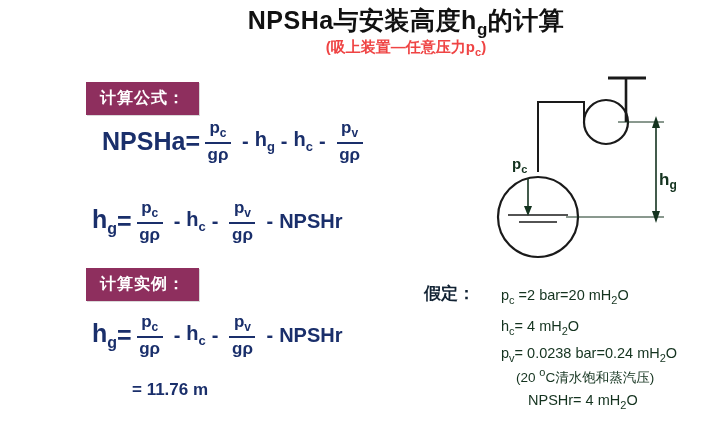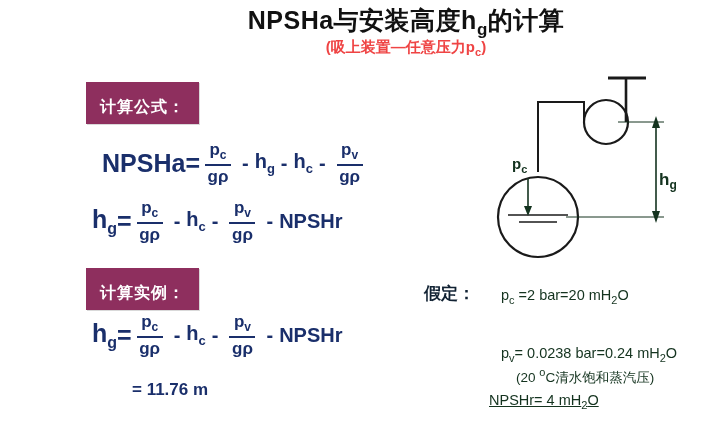--- a/index.html
+++ b/index.html
@@ -53,21 +53,21 @@
     vertical-align: sub;
   }
 
   
   .banner {
     position: absolute;
     background: #8e2f5e;
     color: #ffffff;
     font-size: 16px;
     font-weight: bold;
-    padding: 15px 14px 6px 14px;
+    padding: 6px 14px 6px 14px;
     letter-spacing: 1px;
     box-shadow: 1px 1px 0 rgba(0,0,0,0.15);
   }
   #banner-formula { left: 40px; top: 82px; }
   #banner-example { left: 40px; top: 268px; text-align: center; }
 
   
   .formula {
     position: absolute;
     color: #1a2f6b;
@@ -112,21 +112,21 @@
   }
   .frac .num .sb { font-size: 12px; vertical-align: sub; }
   .frac .bar {
     width: 100%;
     min-width: 26px;
     height: 2px;
     background: #1a2f6b;
     margin: 1px 0;
   }
 
-  #formula-npsha { left: 56px; top: 140px; }
+  #formula-npsha { left: 56px; top: 118px; }
   #formula-hg    { left: 46px; top: 198px; }
   #formula-example { left: 46px; top: 312px; }
 
   .calc-lines {
     position: absolute;
     left: 86px;
     top: 378px;
     color: #1a2f6b;
     font-size: 17px;
     font-weight: bold;
@@ -151,21 +151,21 @@
     font-size: 14.5px;
     color: #14331f;
     white-space: nowrap;
   }
   .assume-line .sb { font-size: 11px; vertical-align: sub; }
   .assume-line .sp { font-size: 11px; vertical-align: super; }
   #assume-pc  { left: 455px; top: 287px; }
   #assume-hc  { left: 455px; top: 318px; }
   #assume-pv  { left: 455px; top: 345px; }
   #assume-note{ left: 470px; top: 366px; font-size: 13.5px; }
-  #assume-npshr { left: 443px; top: 392px; text-decoration: underline; }
+  #assume-npshr { left: 482px; top: 392px; }
 
   
   .diagram {
     position: absolute;
     left: 420px;
     top: 60px;
     width: 280px;
     height: 215px;
   }
   .label-pc {
@@ -300,20 +300,23 @@
 
   <div class="label-pc"><span>p</span><span class="sb">c</span></div>
   <div class="label-hg"><span>h</span><span class="sb">g</span></div>
 
   <div class="assume" id="assume-title">假定：</div>
 
   <div class="assume-line" id="assume-pc">
     <span>p</span><span class="sb">c</span><span> =2 bar=20 mH</span><span class="sb">2</span><span>O</span>
   </div>
 
+  <div class="assume-line" id="assume-hc">
+    <span>h</span><span class="sb">c</span><span>= 4 mH</span><span class="sb">2</span><span>O</span>
+  </div>
 
   <div class="assume-line" id="assume-pv">
     <span>p</span><span class="sb">v</span><span>= 0.0238 bar=0.24 mH</span><span class="sb">2</span><span>O</span>
   </div>
 
   <div class="assume-line" id="assume-note">
     <span>(20 </span><span class="sp">o</span><span>C清水饱和蒸汽压)</span>
   </div>
 
   <div class="assume-line" id="assume-npshr">

